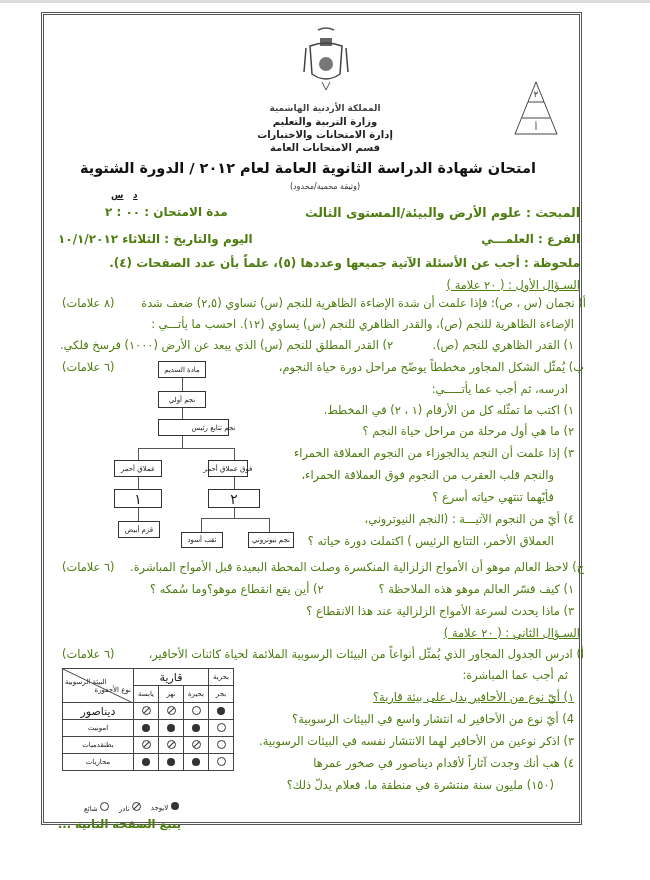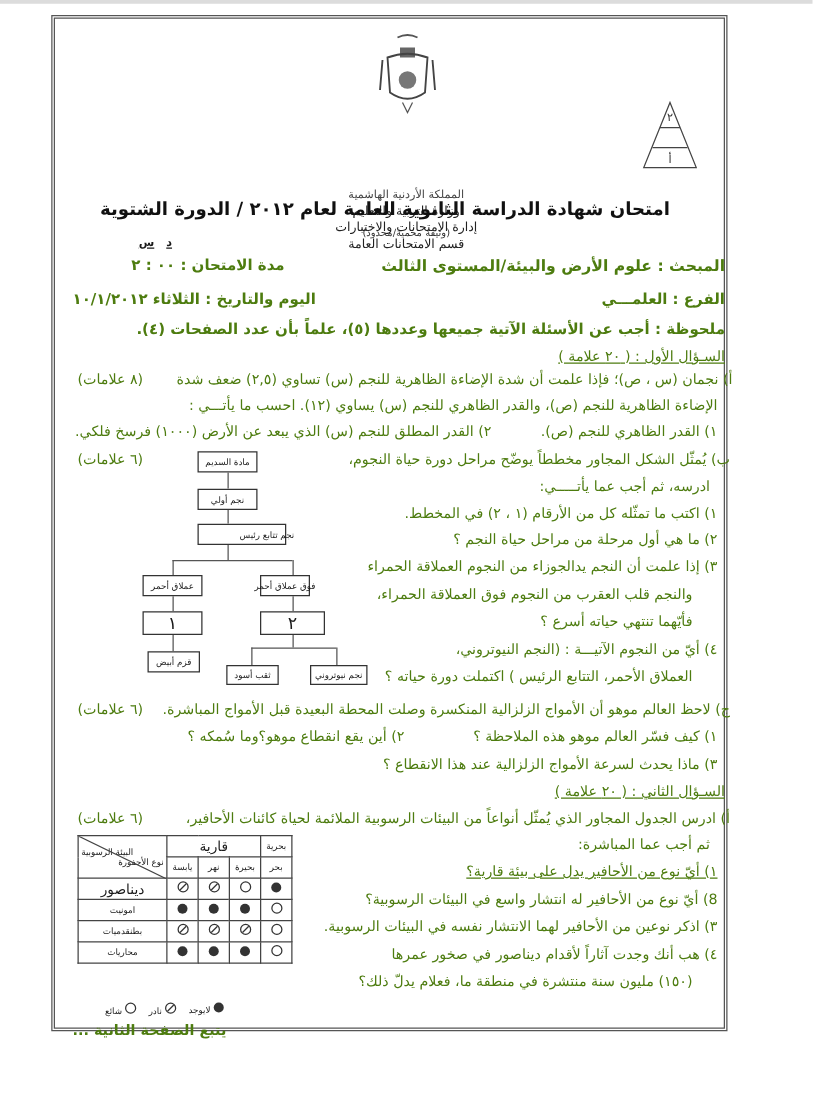--- a/index.html
+++ b/index.html
@@ -7,21 +7,21 @@
     width:650px; height:880px; background:#ffffff; position:relative; overflow:hidden;
     font-family:"DejaVu Sans", sans-serif; color:#1a1a1a;
   }
   .topline { position:absolute; left:0; top:0; width:650px; height:3px; background:#dcdcdc; }
   .page-frame {
     position:absolute; left:41px; top:12px; width:541px; height:813px;
     border:3px double #555; box-sizing:border-box;
   }
   .abs { position:absolute; }
   .rtl { direction:rtl; unicode-bidi:isolate; }
-  .hdr { text-align:center; font-weight:normal; font-size:10px; line-height:13px; color:#222;margin-top:48px; }
+  .hdr { text-align:center; font-weight:bold; font-size:10px; line-height:13px; color:#222; }
   .t { font-size:11.4px; white-space:nowrap; color:#4d7c0f; }
   .b { font-weight:bold; }
   .u { text-decoration:underline; }
   .box { position:absolute; border:1.5px solid #333; background:#fff; box-sizing:border-box;
          display:flex; align-items:center; justify-content:center; font-size:7px; white-space:nowrap; }
   .box.big { font-size:14px; }
   .vline { position:absolute; width:1px; background:#555; }
   .hline { position:absolute; height:1px; background:#555; }
   table.fossil { position:absolute; left:62px; top:668px; border-collapse:collapse; font-size:7px; direction:rtl; }
   table.fossil td { border:1px solid #444; height:16px; text-align:center; padding:0 2px; }
@@ -123,21 +123,21 @@
 <div class="abs rtl t" style="left:62px;top:560px;">(٦ علامات)</div>
 <div class="abs rtl t" style="right:76px;top:582px;">١) كيف فسّر العالم موهو هذه الملاحظة ؟</div>
 <div class="abs rtl t" style="left:150px;top:582px;">٢) أين يقع انقطاع موهو؟وما سُمكه ؟</div>
 <div class="abs rtl t" style="right:76px;top:604px;">٣) ماذا يحدث لسرعة الأمواج الزلزالية عند هذا الانقطاع ؟</div>
 
 <div class="abs rtl t u" style="right:70px;top:626px;">السـؤال الثاني : ( ٢٠ علامة )</div>
 <div class="abs rtl t" style="right:66px;top:647px;">أ) ادرس الجدول المجاور الذي يُمثّل أنواعاً من البيئات الرسوبية الملائمة لحياة كائنات الأحافير،</div>
 <div class="abs rtl t" style="left:62px;top:647px;">(٦ علامات)</div>
 <div class="abs rtl t" style="right:82px;top:668px;">ثم أجب عما المباشرة:</div>
 <div class="abs rtl t" style="right:76px;top:690px;text-decoration:underline;">١) أيّ نوع من الأحافير يدل على بيئة قارية؟</div>
-<div class="abs rtl t" style="right:76px;top:712px;">8) أيّ نوع من الأحافير له انتشار واسع في البيئات الرسوبية؟</div>
+<div class="abs rtl t" style="right:76px;top:712px;">4) أيّ نوع من الأحافير له انتشار واسع في البيئات الرسوبية؟</div>
 <div class="abs rtl t" style="right:76px;top:734px;">٣) اذكر نوعين من الأحافير لهما الانتشار نفسه في البيئات الرسوبية.</div>
 <div class="abs rtl t" style="right:76px;top:756px;">٤) هب أنك وجدت آثاراً لأقدام ديناصور في صخور عمرها</div>
 <div class="abs rtl t" style="right:96px;top:778px;">(١٥٠) مليون سنة منتشرة في منطقة ما، فعلام يدلّ ذلك؟</div>
 
 <table class="fossil">
   <tbody>
       <tr>
     <td>بحرية</td>
     <td colspan="3" style="font-size:11px;">قارية</td>
     <td rowspan="2" class="row-head diag-cell">

